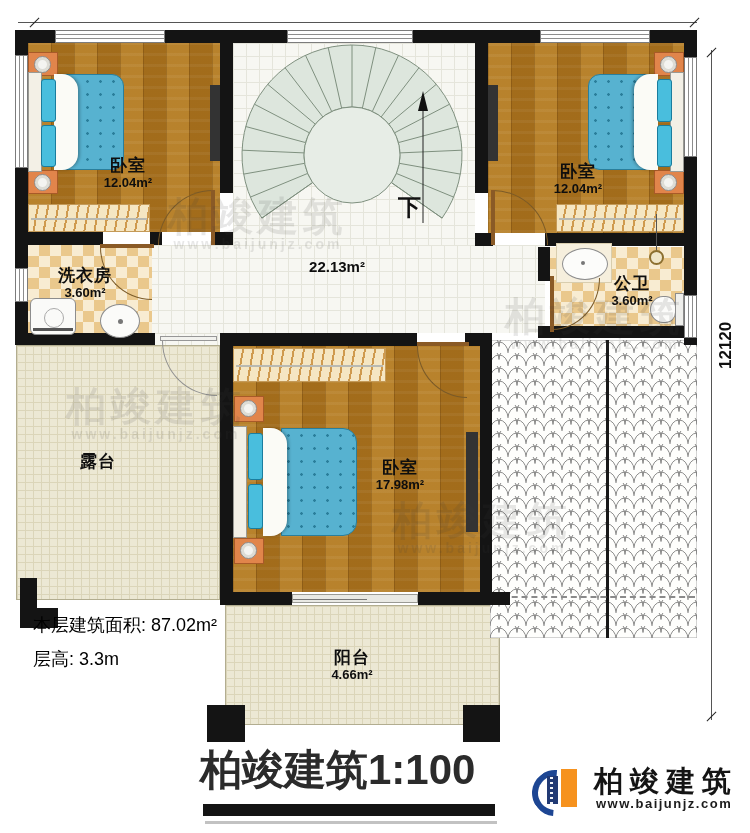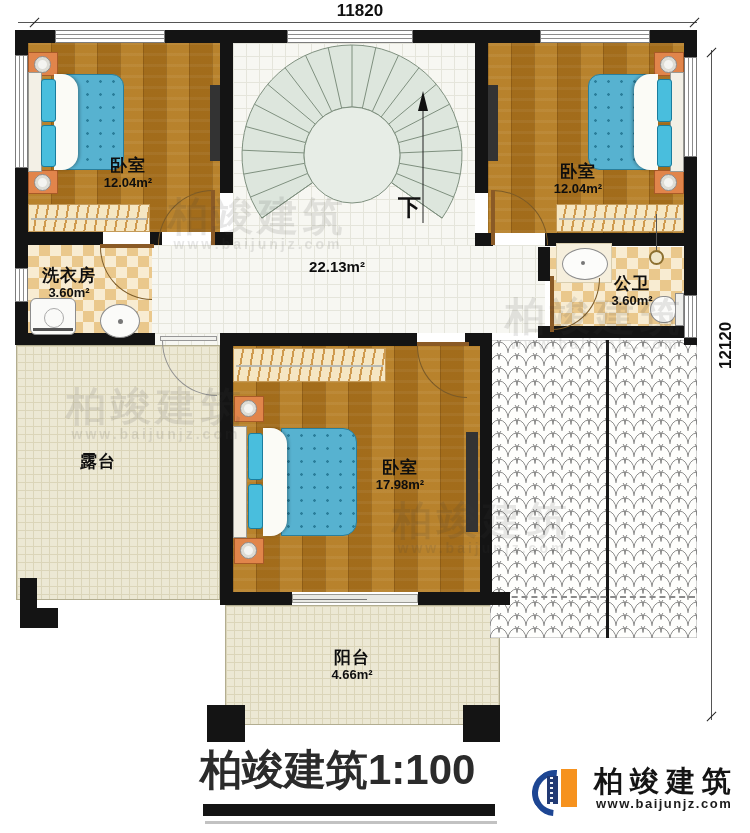--- a/index.html
+++ b/index.html
@@ -238,21 +238,21 @@
   <i class="leaf light" style="left:160px;top:336px;width:57px;height:5px;"></i>
 
   <div class="room-label" style="left:92px;top:156px;width:72px;">
     <span class="n">卧室</span>
     <span class="a">12.04m²</span>
   </div>
   <div class="room-label" style="left:542px;top:162px;width:72px;">
     <span class="n">卧室</span>
     <span class="a">12.04m²</span>
   </div>
-  <div class="room-label" style="left:26px;top:266px;width:86px;">
+  <div class="room-label" style="left:42px;top:266px;width:86px;">
     <span class="n">洗衣房</span>
     <span class="a">3.60m²</span>
   </div>
   <div class="room-label" style="left:596px;top:274px;width:72px;">
     <span class="n">公卫</span>
     <span class="a">3.60m²</span>
   </div>
   <div class="room-label" style="left:358px;top:458px;width:84px;">
     <span class="n">卧室</span>
     <span class="a">17.98m²</span>
@@ -262,21 +262,20 @@
   </div>
   <div class="room-label" style="left:312px;top:648px;width:80px;">
     <span class="n">阳台</span>
     <span class="a">4.66m²</span>
   </div>
   <div id="hall-area">22.13m²</div>
 
   <i class="dimline" style="left:18px;top:22px;width:679px;height:1px;"></i>
   <i class="tick" style="left:28px;top:22px;"></i>
   <i class="tick" style="left:688px;top:22px;"></i>
-  <div class="dimtext" style="left:290px;top:1px;width:140px;text-align:center;">11820</div>
   <i class="dimline" style="left:711px;top:50px;width:1px;height:670px;"></i>
   <i class="tick" style="left:705px;top:52px;"></i>
   <i class="tick" style="left:705px;top:716px;"></i>
   <div class="dimtext" style="left:716px;top:300px;writing-mode:vertical-rl;transform:rotate(180deg);height:90px;text-align:center;">12120</div>
 
   <div class="wm" style="left:168px;top:196px;">
     <span class="big">柏竣建筑</span>
     <span class="url">www.baijunjz.com</span>
   </div>
   <div class="wm" style="left:505px;top:296px;">
@@ -285,20 +284,24 @@
   </div>
   <div class="wm" style="left:66px;top:386px;">
     <span class="big">柏竣建筑</span>
     <span class="url">www.baijunjz.com</span>
   </div>
   <div class="wm" style="left:392px;top:500px;">
     <span class="big">柏竣建筑</span>
     <span class="url">www.baijunjz.com</span>
   </div>
 
+  <div id="info-block">
+    <div>本层建筑面积: 87.02m²</div>
+    <div>层高: 3.3m</div>
+  </div>
 
   <div id="title-block">
     <span>柏竣建筑</span><span>1:100</span>
   </div>
   <div id="title-bar"></div>
   <div id="title-bar2"></div>
 
   <div id="brand">
     <div id="brand-icon">
       <i id="brand-swoosh"></i>

